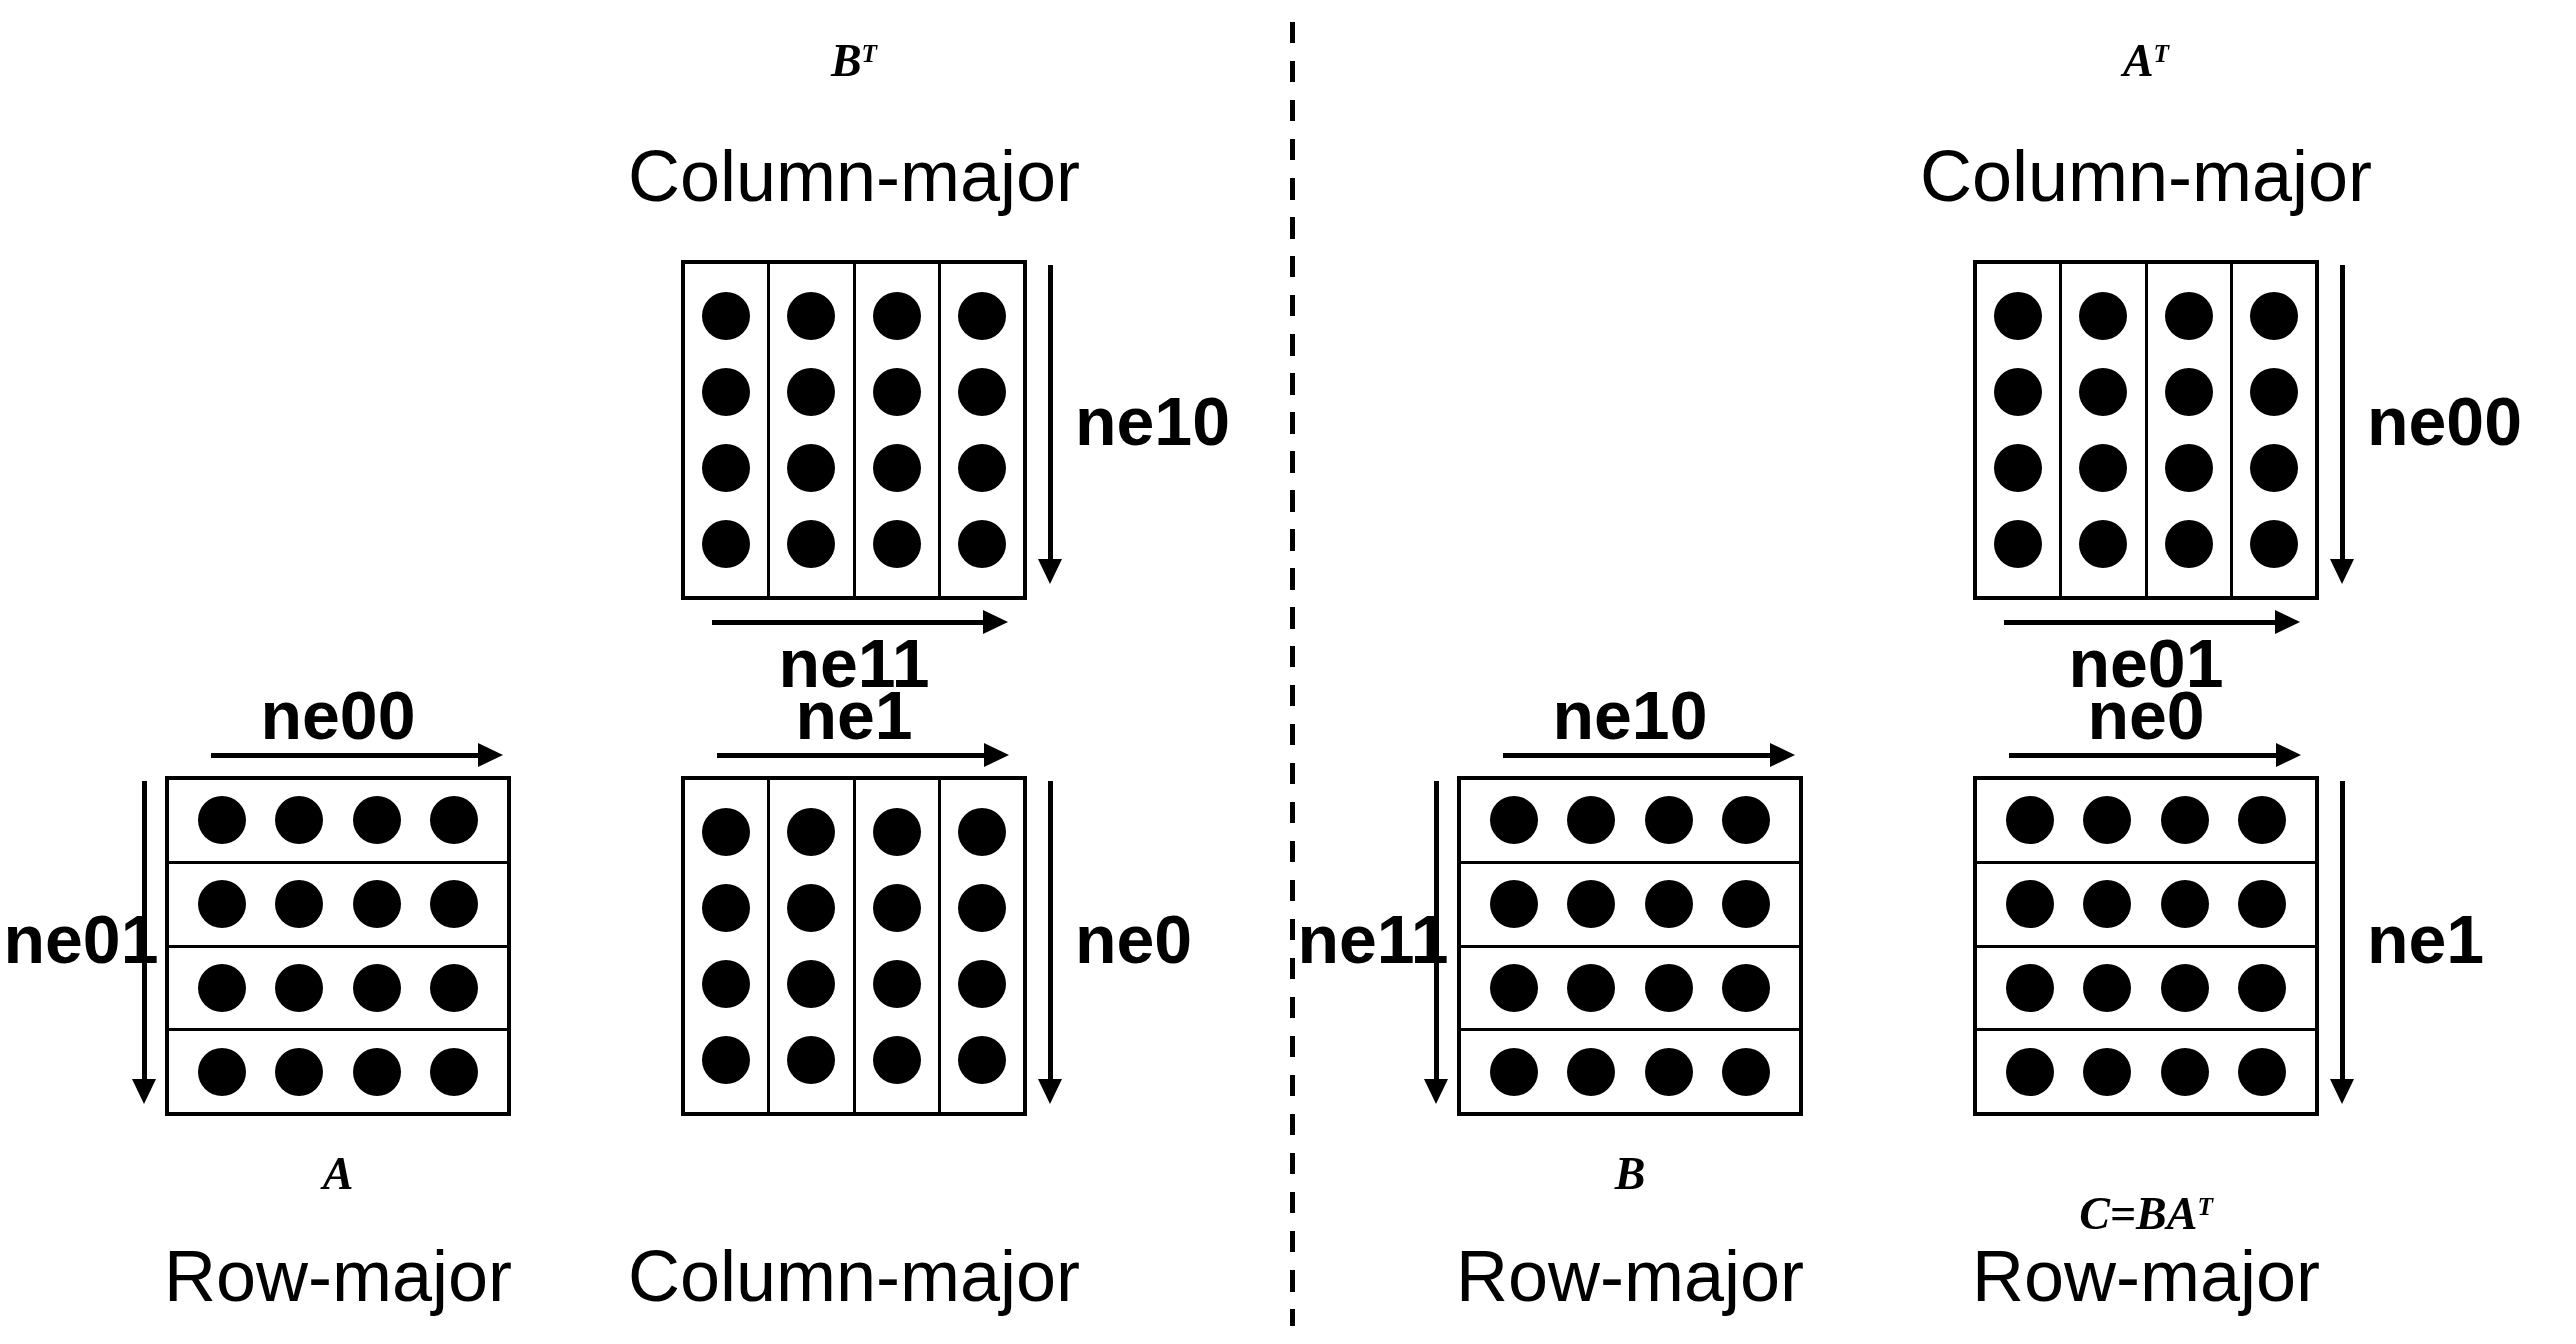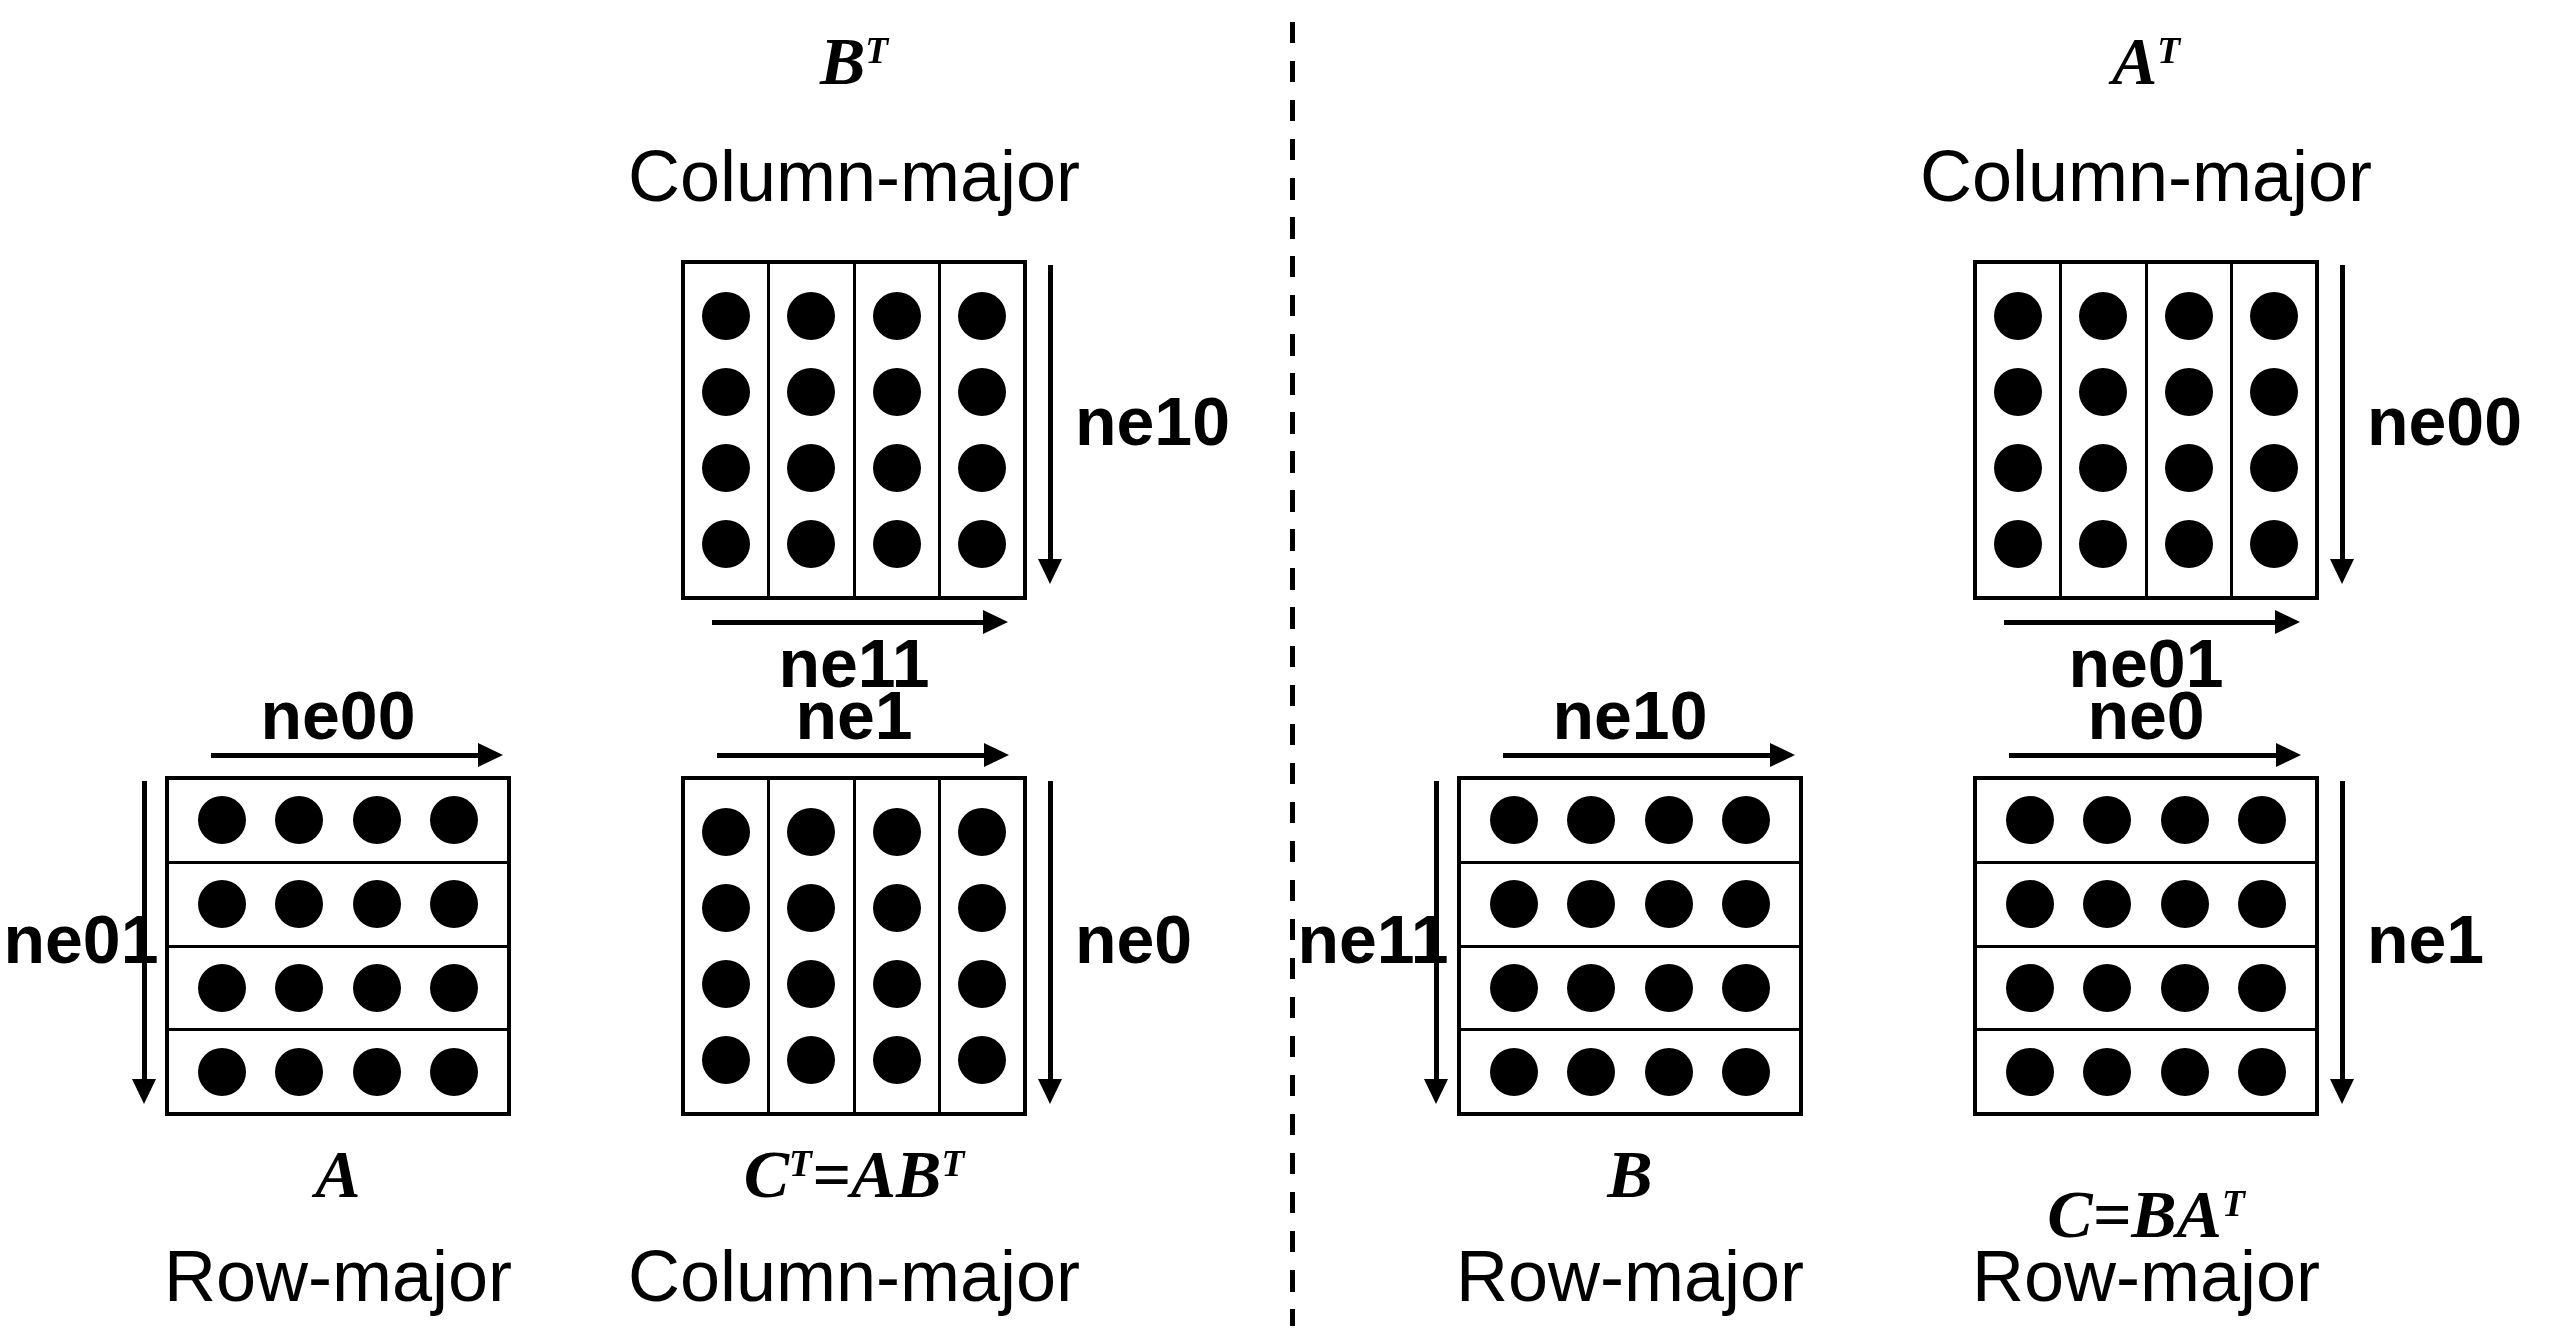--- a/index.html
+++ b/index.html
@@ -7,21 +7,21 @@
   body { font-family:"Liberation Sans", sans-serif; color:#000; }
 
   .stage { position:relative; width:2576px; height:1344px; background:#ffffff; overflow:hidden; }
   .abs { position:absolute; }
   .cy  { transform:translateY(-50%); }
   .cxy { transform:translate(-50%,-50%); }
 
   .math-title {
     font-family:"Liberation Serif", serif;
     font-style:italic; font-weight:bold;
-    font-size:68px; line-height:1; white-space:nowrap; text-align:center;
+    font-size:46px; line-height:1; white-space:nowrap; text-align:center;
   }
   .math-title sup { font-size:55%; font-style:italic; vertical-align:baseline; position:relative; top:-0.55em; }
 
   .layout-label { font-size:72px; line-height:1; white-space:nowrap; text-align:left; font-weight:400; }
 
   .ne-label { font-size:68px; font-weight:bold; line-height:1; white-space:nowrap; }
 
   .grid { border:4.5px solid #000; background:#fff; display:flex; }
   .grid-col { flex-direction:row; }
   .grid-row { flex-direction:column; }
@@ -145,21 +145,20 @@
       </div>
       <div class="strip">
         <div class="dot"></div>
         <div class="dot"></div>
         <div class="dot"></div>
         <div class="dot"></div>
       </div>
     </div>
   <div class="arrow-v abs" style="left:1048px;top:781px;height:300px"></div>
   <div class="ne-label abs cy" style="left:1075px;top:939px">ne0</div>
-  <div class="math-title abs cxy" style="left:854px;top:1174px"><span>C</span><sup>T</sup><span>=AB</span><sup>T</sup></div>
   <div class="layout-label abs cxy" style="left:854px;top:1276px">Column-major</div>
 
   <div class="divider abs" style="left:1290px;top:22.4px;height:1304px"></div>
 
   <div class="math-title abs cxy" style="left:2146px;top:61px"><span>A</span><sup>T</sup></div>
   <div class="layout-label abs cxy" style="left:2146px;top:176px">Column-major</div>
   <div class="grid abs grid-col" style="left:1973px;top:260px;width:346px;height:340px">
       <div class="strip">
         <div class="dot"></div>
         <div class="dot"></div>

